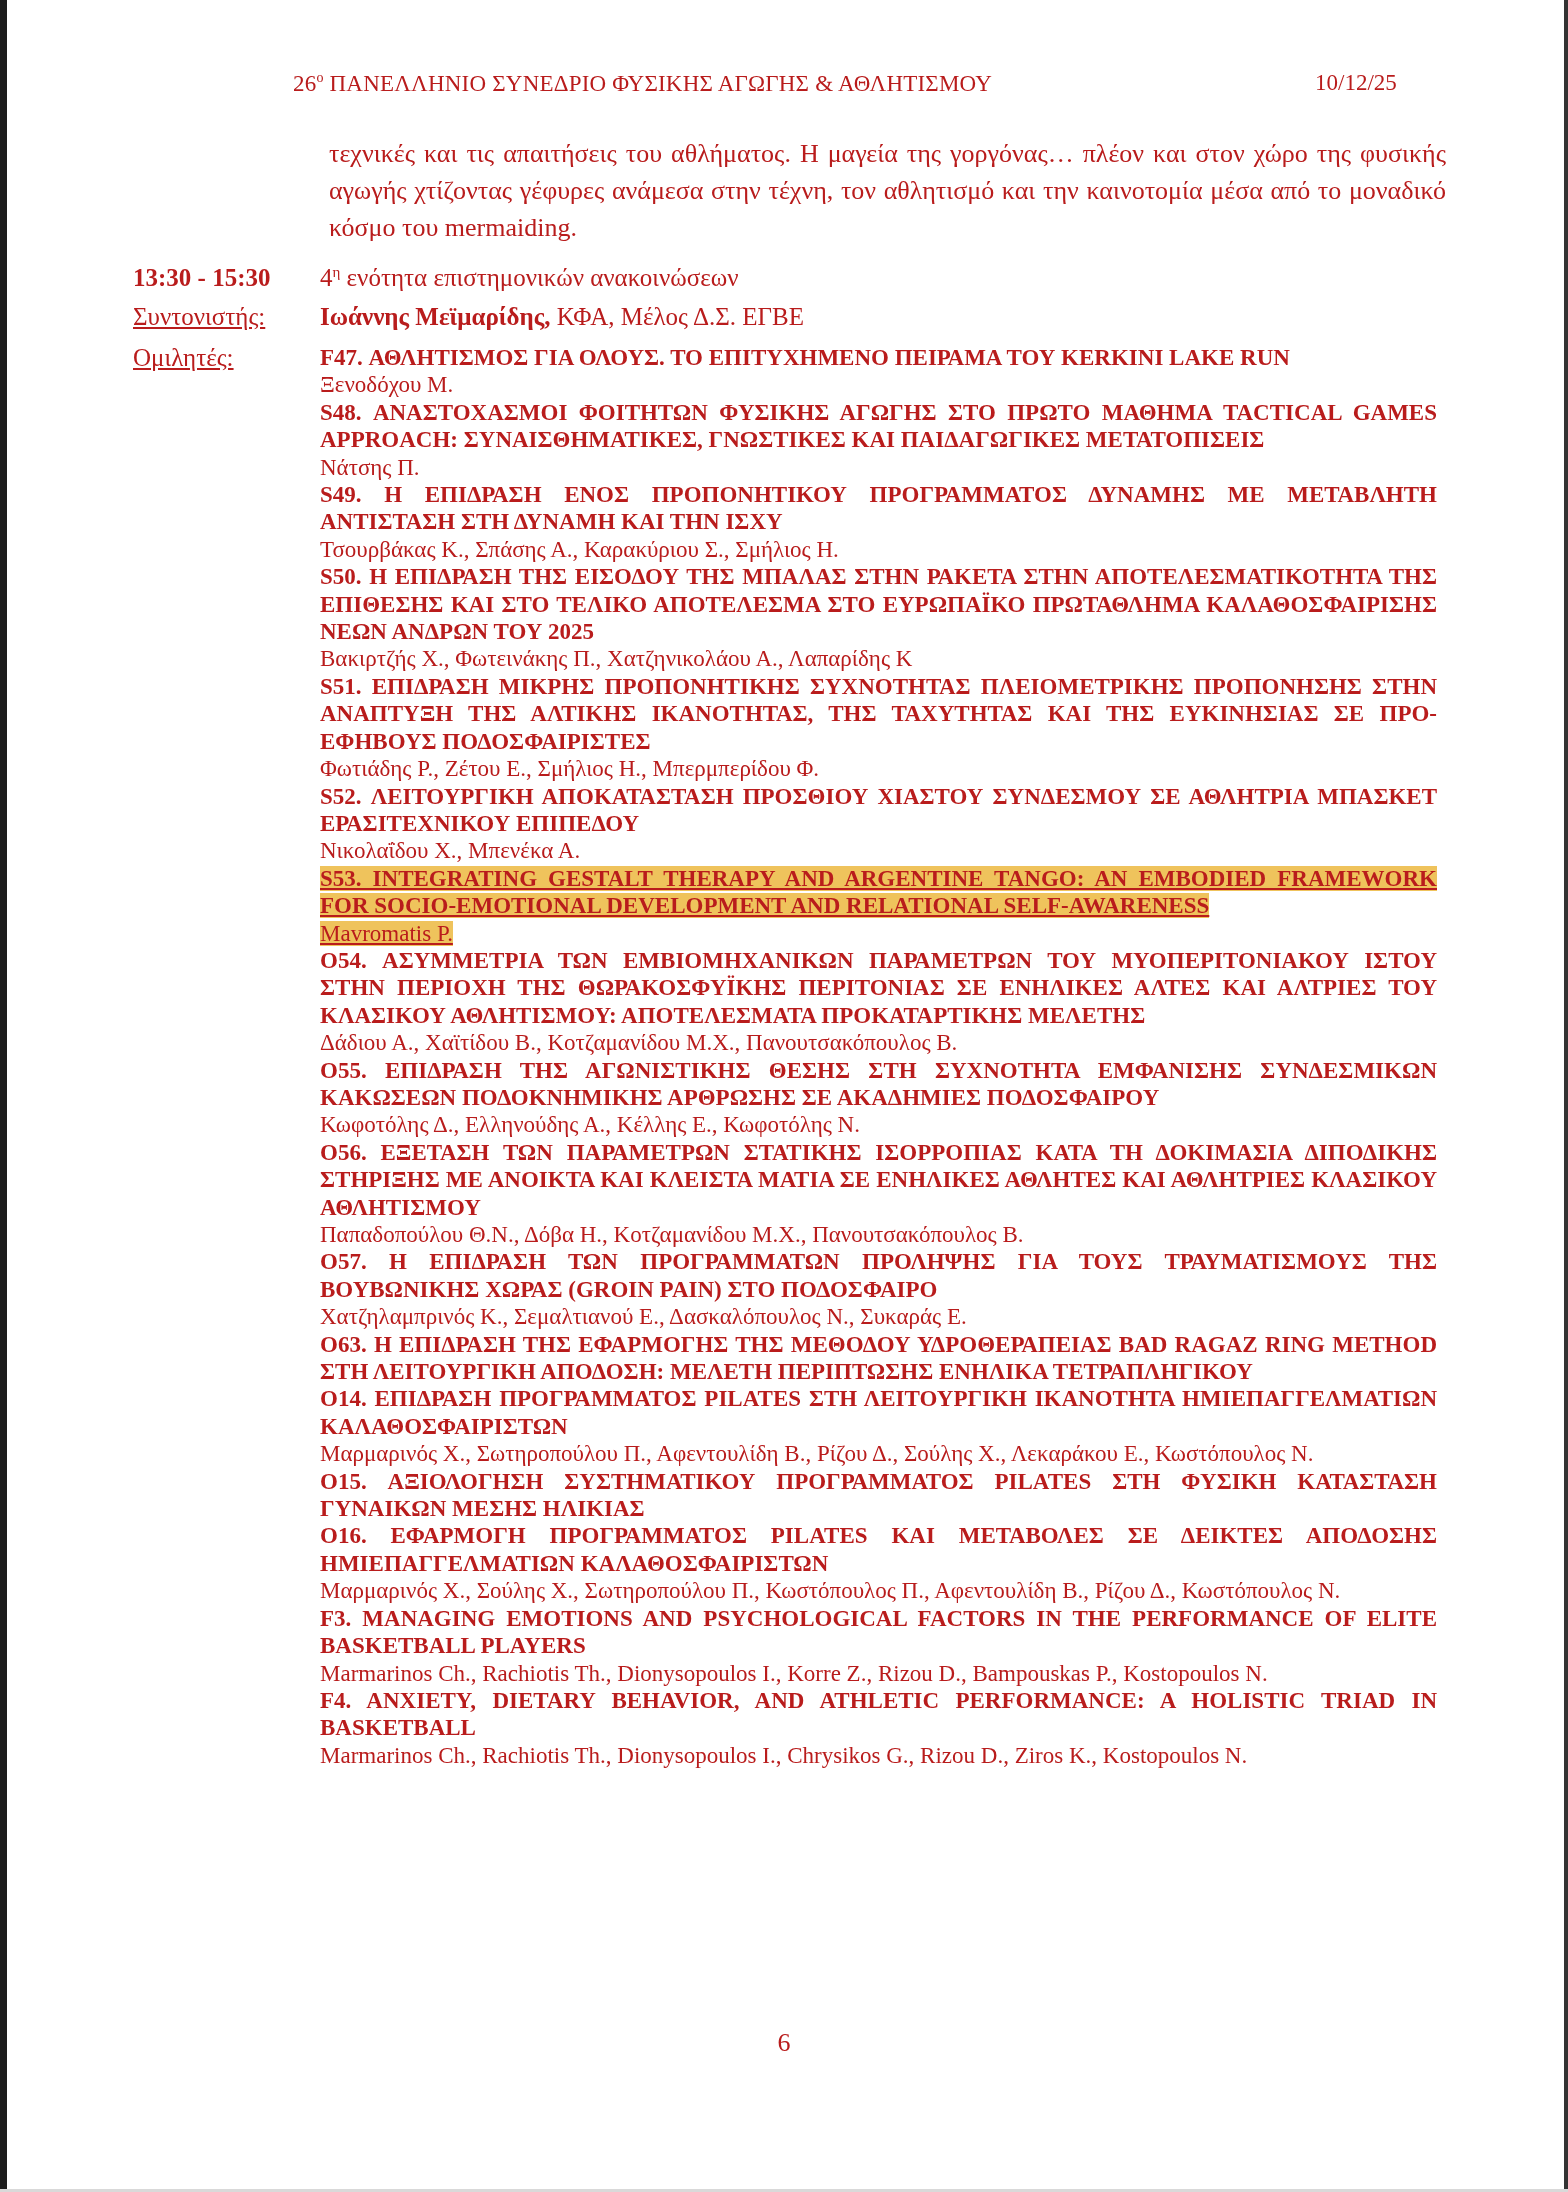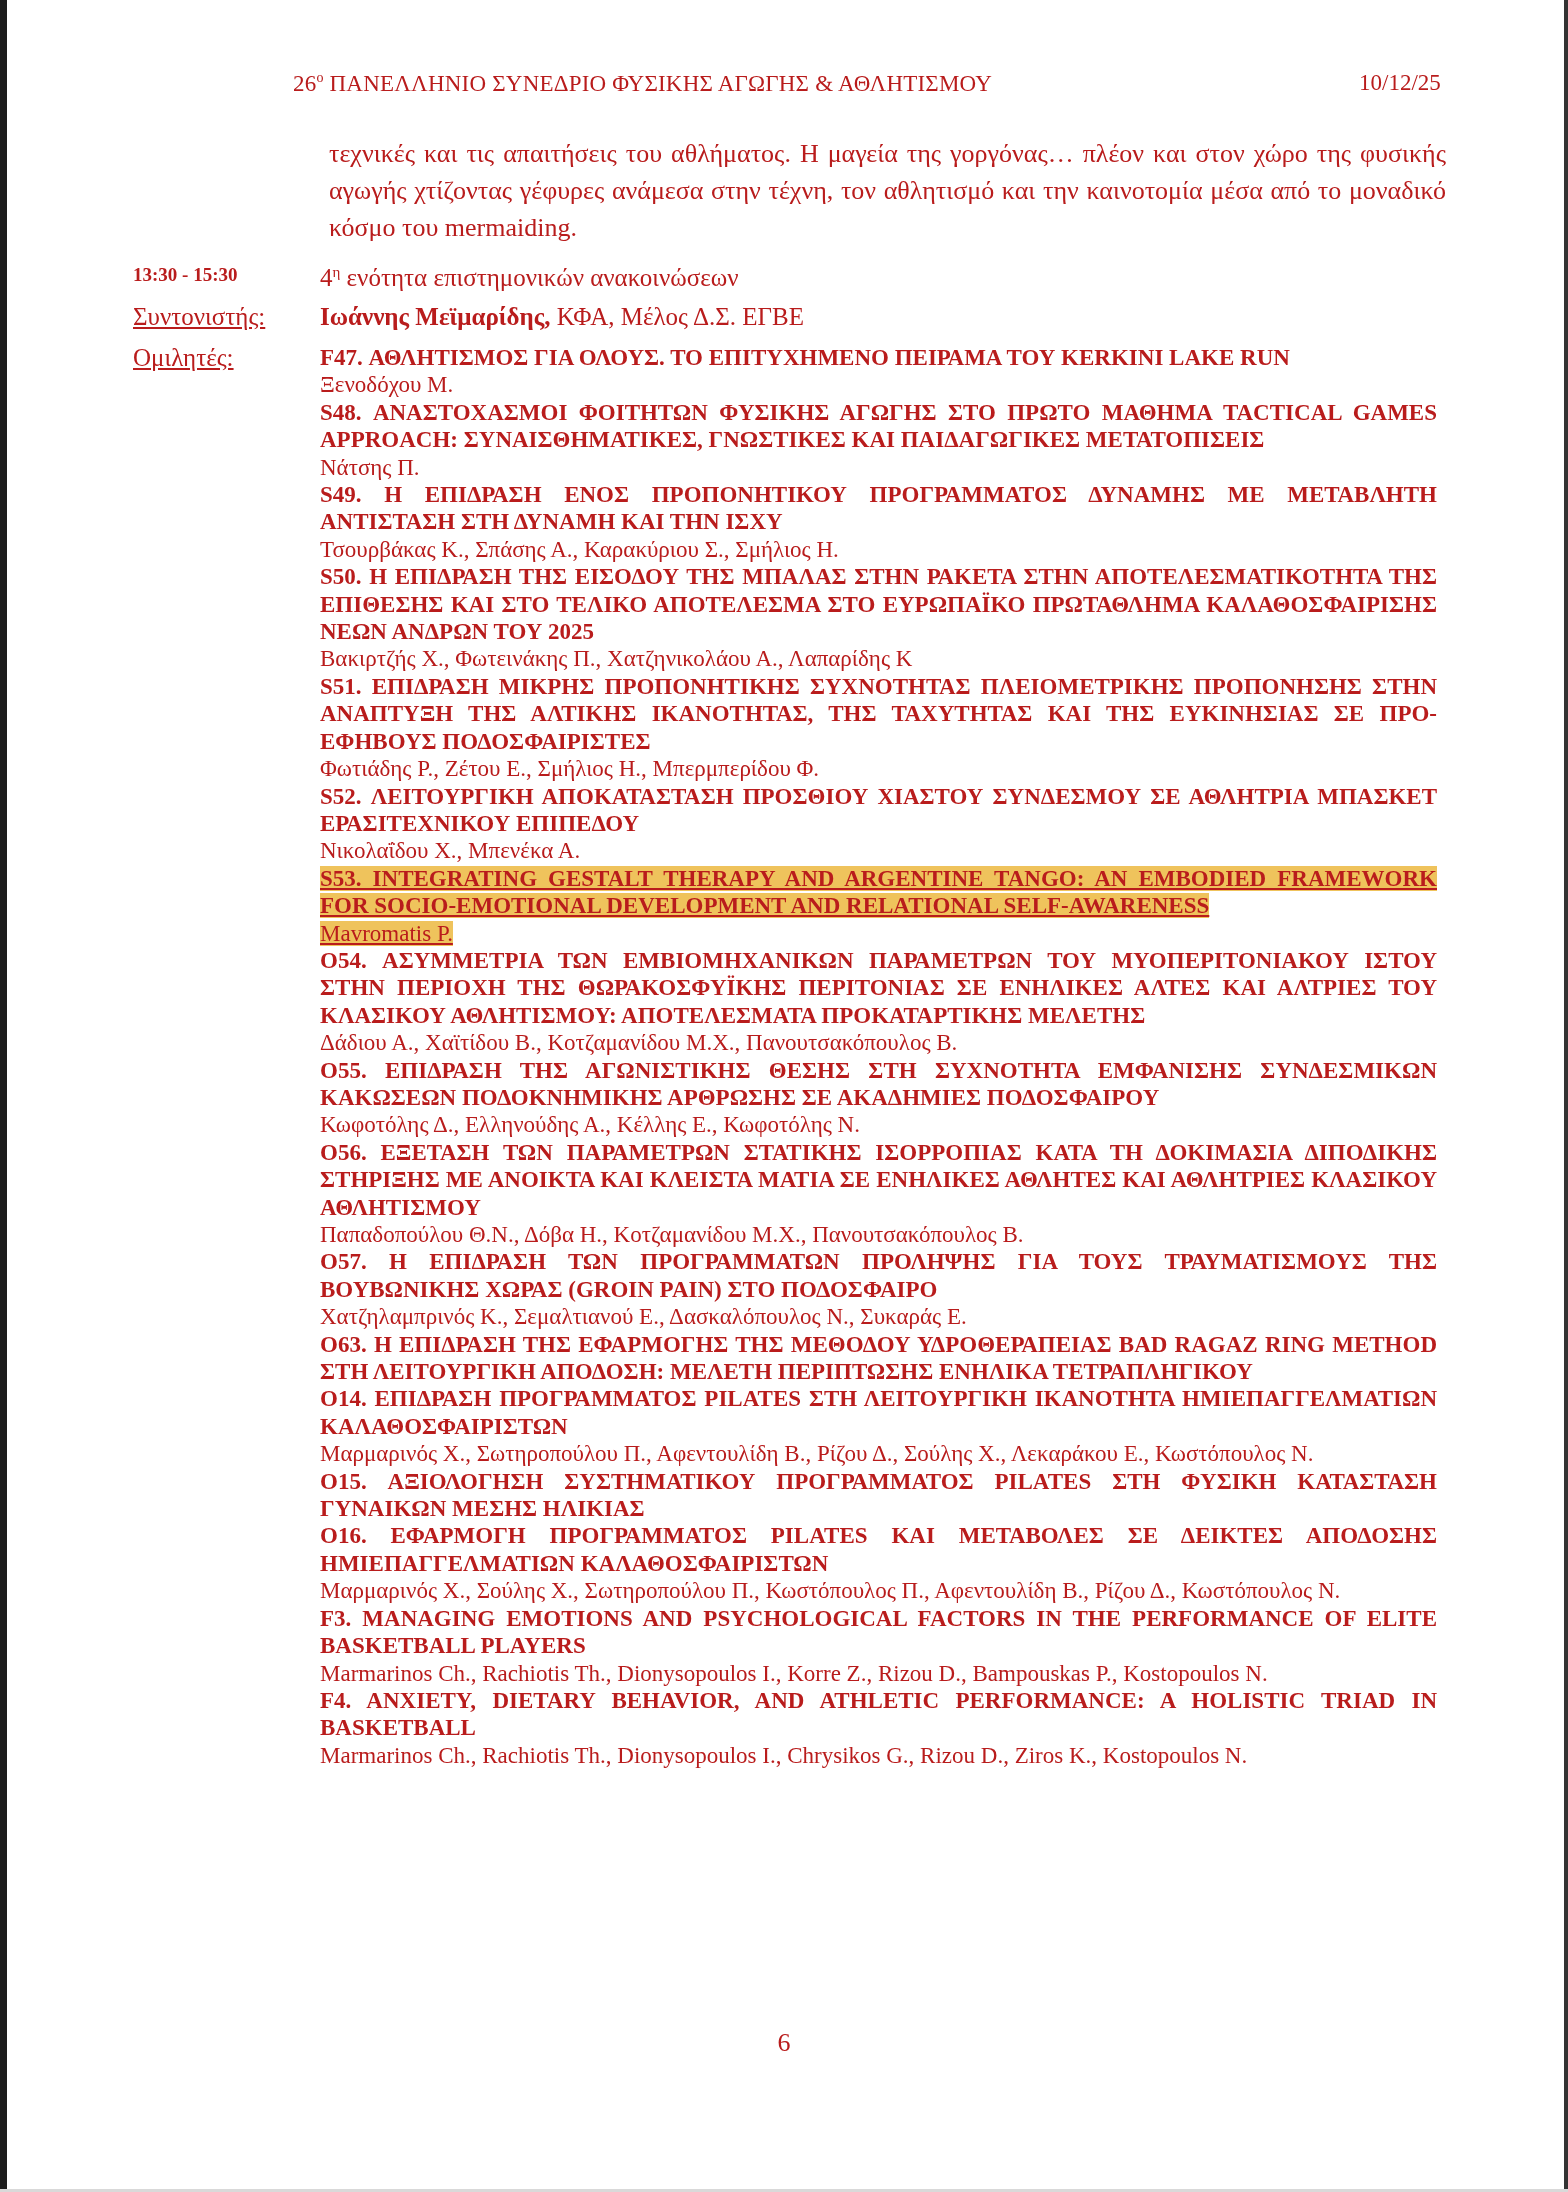--- a/index.html
+++ b/index.html
@@ -12,35 +12,35 @@
     overflow: hidden;
     font-family: "Liberation Serif", "DejaVu Serif", serif;
     color: #b91c1c;
   }
   .edge-left  { position: absolute; left: 0;  top: 0; width: 7px;  height: 100%; background: #1d1d1d; }
   .edge-right { position: absolute; right: 0; top: 0; width: 4px;  height: 100%; background: #333333; }
   .edge-bottom{ position: absolute; left: 0; bottom: 0; width: 100%; height: 3px; background: #d9d9d9; }
 
   .hdr-title { position: absolute; left: 293px; top: 70px; font-size: 23px; letter-spacing: 0.2px; }
   .hdr-title sup { font-size: 14px; }
-  .hdr-date  { position: absolute; left: 1315px; top: 70px; font-size: 23px; margin-left: 44px; }
+  .hdr-date  { position: absolute; left: 1315px; top: 70px; font-size: 23px; }
 
   .intro {
     position: absolute; left: 320px; top: 126px; width: 1117px;
     font-size: 26px; line-height: 37px; text-align: justify; margin: 9px;
   }
 
   .session {
     position: absolute; left: 133px; top: 264px; width: 1304px;
     display: grid;
     grid-template-columns: 187px 1117px;
     grid-template-rows: 39px 41px auto;
   }
   .cell { margin: 0; }
-  .time-label   { font-size: 19px; font-weight: bold; }
+  .time-label   { font-size: 25px; font-weight: bold; }
   .role-label   { font-size: 25px; text-decoration: underline; }
   .session-title{ font-size: 25px; font-weight: normal; }
   .session-title sup { font-size: 15px; }
   .moderator    { font-size: 25px; }
   .moderator .bold { font-weight: bold; }
 
   .entries { font-size: 23px; line-height: 27.4px; }
   .entry p { margin: 0; }
   .entry-title   { font-weight: bold; text-align: justify; }
   .entry-authors { text-align: left; }

